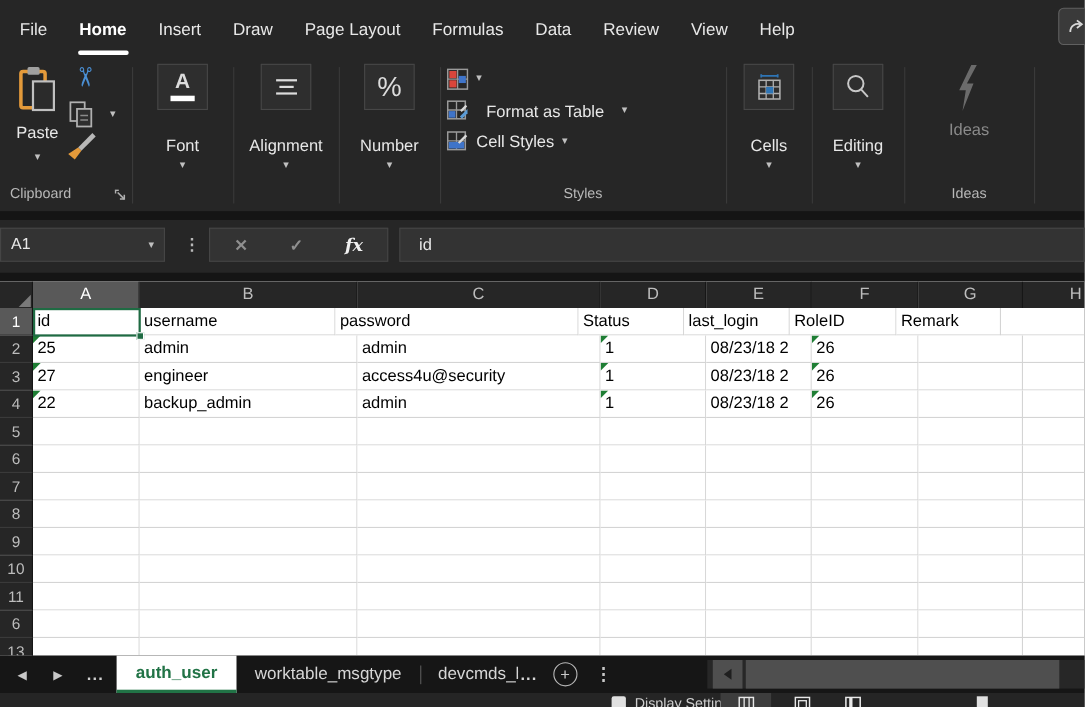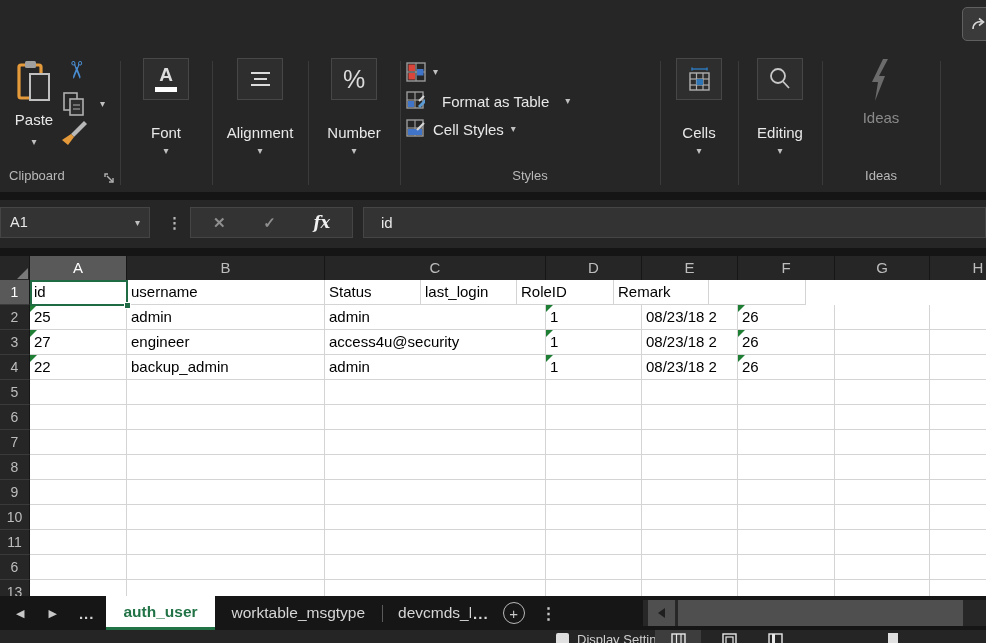--- a/index.html
+++ b/index.html
@@ -113,20 +113,32 @@
   .ds-label { position:absolute; left:577px; top:2px; font-size:13px; color:#cfcfcf; white-space:nowrap; }
   .view-btn { position:absolute; top:0; width:46px; height:20px; display:flex; justify-content:center; padding-top:3px; }
   .view-btn.activeview { background:#3d3d3d; }
   .vb1 { left:655px; } .vb2 { left:706px; } .vb3 { left:752px; }
   .zoom-handle { position:absolute; left:888px; top:3px; width:10px; height:10px; background:#e0e0e0; }
 </style>
 </head>
 <body>
 
 <div class="menu-bar">
+  <div style="display:flex;" id="menu-items">
+      <div class="menu-item">File</div>
+      <div class="menu-item active">Home</div>
+      <div class="menu-item">Insert</div>
+      <div class="menu-item">Draw</div>
+      <div class="menu-item">Page Layout</div>
+      <div class="menu-item">Formulas</div>
+      <div class="menu-item">Data</div>
+      <div class="menu-item">Review</div>
+      <div class="menu-item">View</div>
+      <div class="menu-item">Help</div>
+    </div>
 </div>
 <div class="share-btn">
   <svg width="18" height="16" viewBox="0 0 18 16">
     <path d="M2,13 C2,7 7,5 11,6" fill="none" stroke="#d8d8d8" stroke-width="1.6"></path>
     <path d="M8,2.5 L12.5,6 L8,9.5" fill="none" stroke="#d8d8d8" stroke-width="1.6"></path>
   </svg>
 </div>
 
 <div class="ribbon">
   <div class="rdivider" style="left:120px"></div>
@@ -307,21 +319,22 @@
       <div class="col-header" style="width: 221px;">C</div>
       <div class="col-header" style="width: 96px;">D</div>
       <div class="col-header" style="width: 96px;">E</div>
       <div class="col-header" style="width: 97px;">F</div>
       <div class="col-header" style="width: 95px;">G</div>
       <div class="col-header" style="width: 97px;">H</div>
     </div>
     <div class="grid-row">
       <div class="row-header sel">1</div>
       <div class="cell" style="width: 97px;">id</div>
-      <div class="cell" style="width: 198px;">username</div>
+      <div class="cell" style="width: 178px;">username</div>
+      <div class="cell" style="width: 221px;">password</div>
       <div class="cell" style="width: 96px;">Status</div>
       <div class="cell" style="width: 96px;">last_login</div>
       <div class="cell" style="width: 97px;">RoleID</div>
       <div class="cell" style="width: 95px;">Remark</div>
       <div class="cell" style="width: 97px;"></div>
     </div>
     <div class="grid-row">
       <div class="row-header">2</div>
       <div class="cell err" style="width: 97px;">25</div>
       <div class="cell" style="width: 198px;">admin</div>

